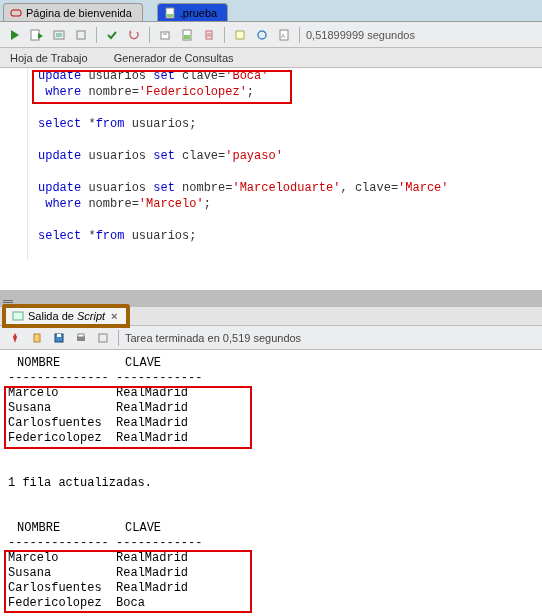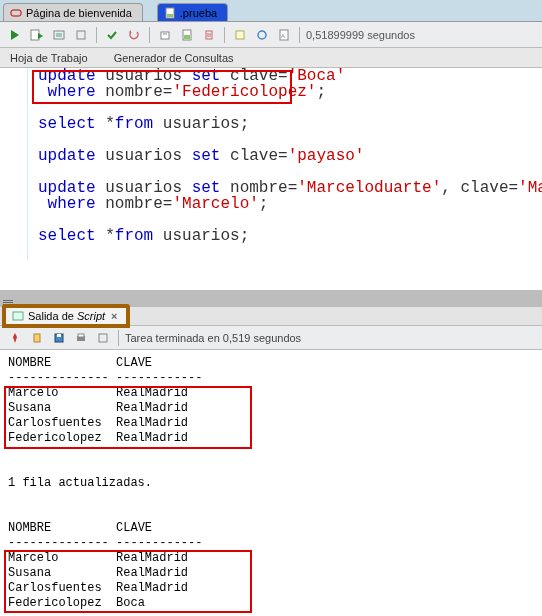--- a/index.html
+++ b/index.html
@@ -8,42 +8,42 @@
 .tab { display: flex; align-items: center; gap: 4px; padding: 3px 10px 2px 6px; background: #1d4ed8; border: 1px solid #999; border-bottom: none; border-radius: 4px 4px 0 0; margin-right: 2px; cursor: pointer; font-size: 11px; }
 .tab.inactive { background: #d4d4d4; }
 .tab-icon { width: 12px; height: 12px; display: inline-block; }
 .toolbar { display: flex; align-items: center; gap: 4px; background: #ecedef; border-bottom: 1px solid #bbb; height: 26px; padding: 0 6px; }
 .tb-btn { width: 18px; height: 18px; display: flex; align-items: center; justify-content: center; cursor: pointer; border-radius: 2px; }
 .tb-sep { width: 1px; height: 16px; background: #b0b0b0; margin: 0 2px; }
 .tb-time { color: #555; font-size: 11px; }
 .subtabs { display: flex; background: #e8e8e8; border-bottom: 1px solid #bbb; height: 20px; align-items: center; padding-left: 4px; gap: 14px; font-size: 11px; }
 .subtab { padding: 3px 6px; cursor: pointer; color: #333; }
 .subtab.active { }
-.editor { background: #fff; font-family: 'Courier New', monospace; font-size: 16px; height: 230px; overflow: auto; border-bottom: 8px solid #bdbdbd; position: relative; }
+.editor { background: #fff; font-family: 'Courier New', monospace; font-size: 12px; height: 230px; overflow: auto; border-bottom: 8px solid #bdbdbd; position: relative; }
 .editor::-webkit-scrollbar { width: 16px; }
 .editor::-webkit-scrollbar-track { background: #e8e8e8; }
 .editor::-webkit-scrollbar-thumb { background: #c0c0c0; border: 1px solid #999; }
 .code-line { display: flex; }
 .gutter { width: 28px; background: #fff; border-right: 1px solid #d4eaf7; flex-shrink: 0; }
 .code { padding-left: 10px; white-space: pre; line-height: 16px; }
 .kw { color: #0000cc; }
 .str { color: #cc0000; }
 .id { color: #333; }
 .highlight-box { position: absolute; border: 2px solid #d00; background: transparent; pointer-events: none; }
 .splitter { height: 8px; background: #bdbdbd; display: flex; align-items: center; }
 .splitter-handle { margin-left: 3px; width: 10px; height: 6px; display: flex; flex-direction: column; justify-content: center; gap: 1px; }
 .splitter-handle span { height: 1px; background: #666; }
 .output-tabs { display: flex; background: #e4e4e4; border-top: 1px solid #bbb; border-bottom: 1px solid #bbb; height: 20px; align-items: center; padding-left: 2px; }
 .output-tab { display: flex; align-items: center; gap: 4px; padding: 2px 6px; font-size: 11px; background: #f4f4f4; border: 4px solid #a16207; border-radius: 3px 3px 0 0; }
 .output-tab .close { cursor: pointer; font-weight: bold; color: #666; padding: 0 2px; }
 .output-toolbar { display: flex; align-items: center; gap: 4px; background: #ecedef; border-bottom: 1px solid #bbb; height: 24px; padding: 0 6px; }
 .output-toolbar .status { color: #444; font-size: 11px; }
 .output { background: #fff; font-family: 'Courier New', monospace; font-size: 12px; padding: 6px 8px; height: 272px; overflow: auto; position: relative; }
 .output pre { font-family: inherit; line-height: 15px; white-space: pre; }
-.col-header { color: #000; }
+.col-header { color: #000; margin-left: 9px; }
 .dashes { color: #000; }
 .output .highlight-box { border: 2px solid #d00; }
 .italic { font-style: italic; }
 svg { display: block; }
 </style>
 </head>
 <body>
 
 <div class="tabs">
   <div class="tab inactive">

